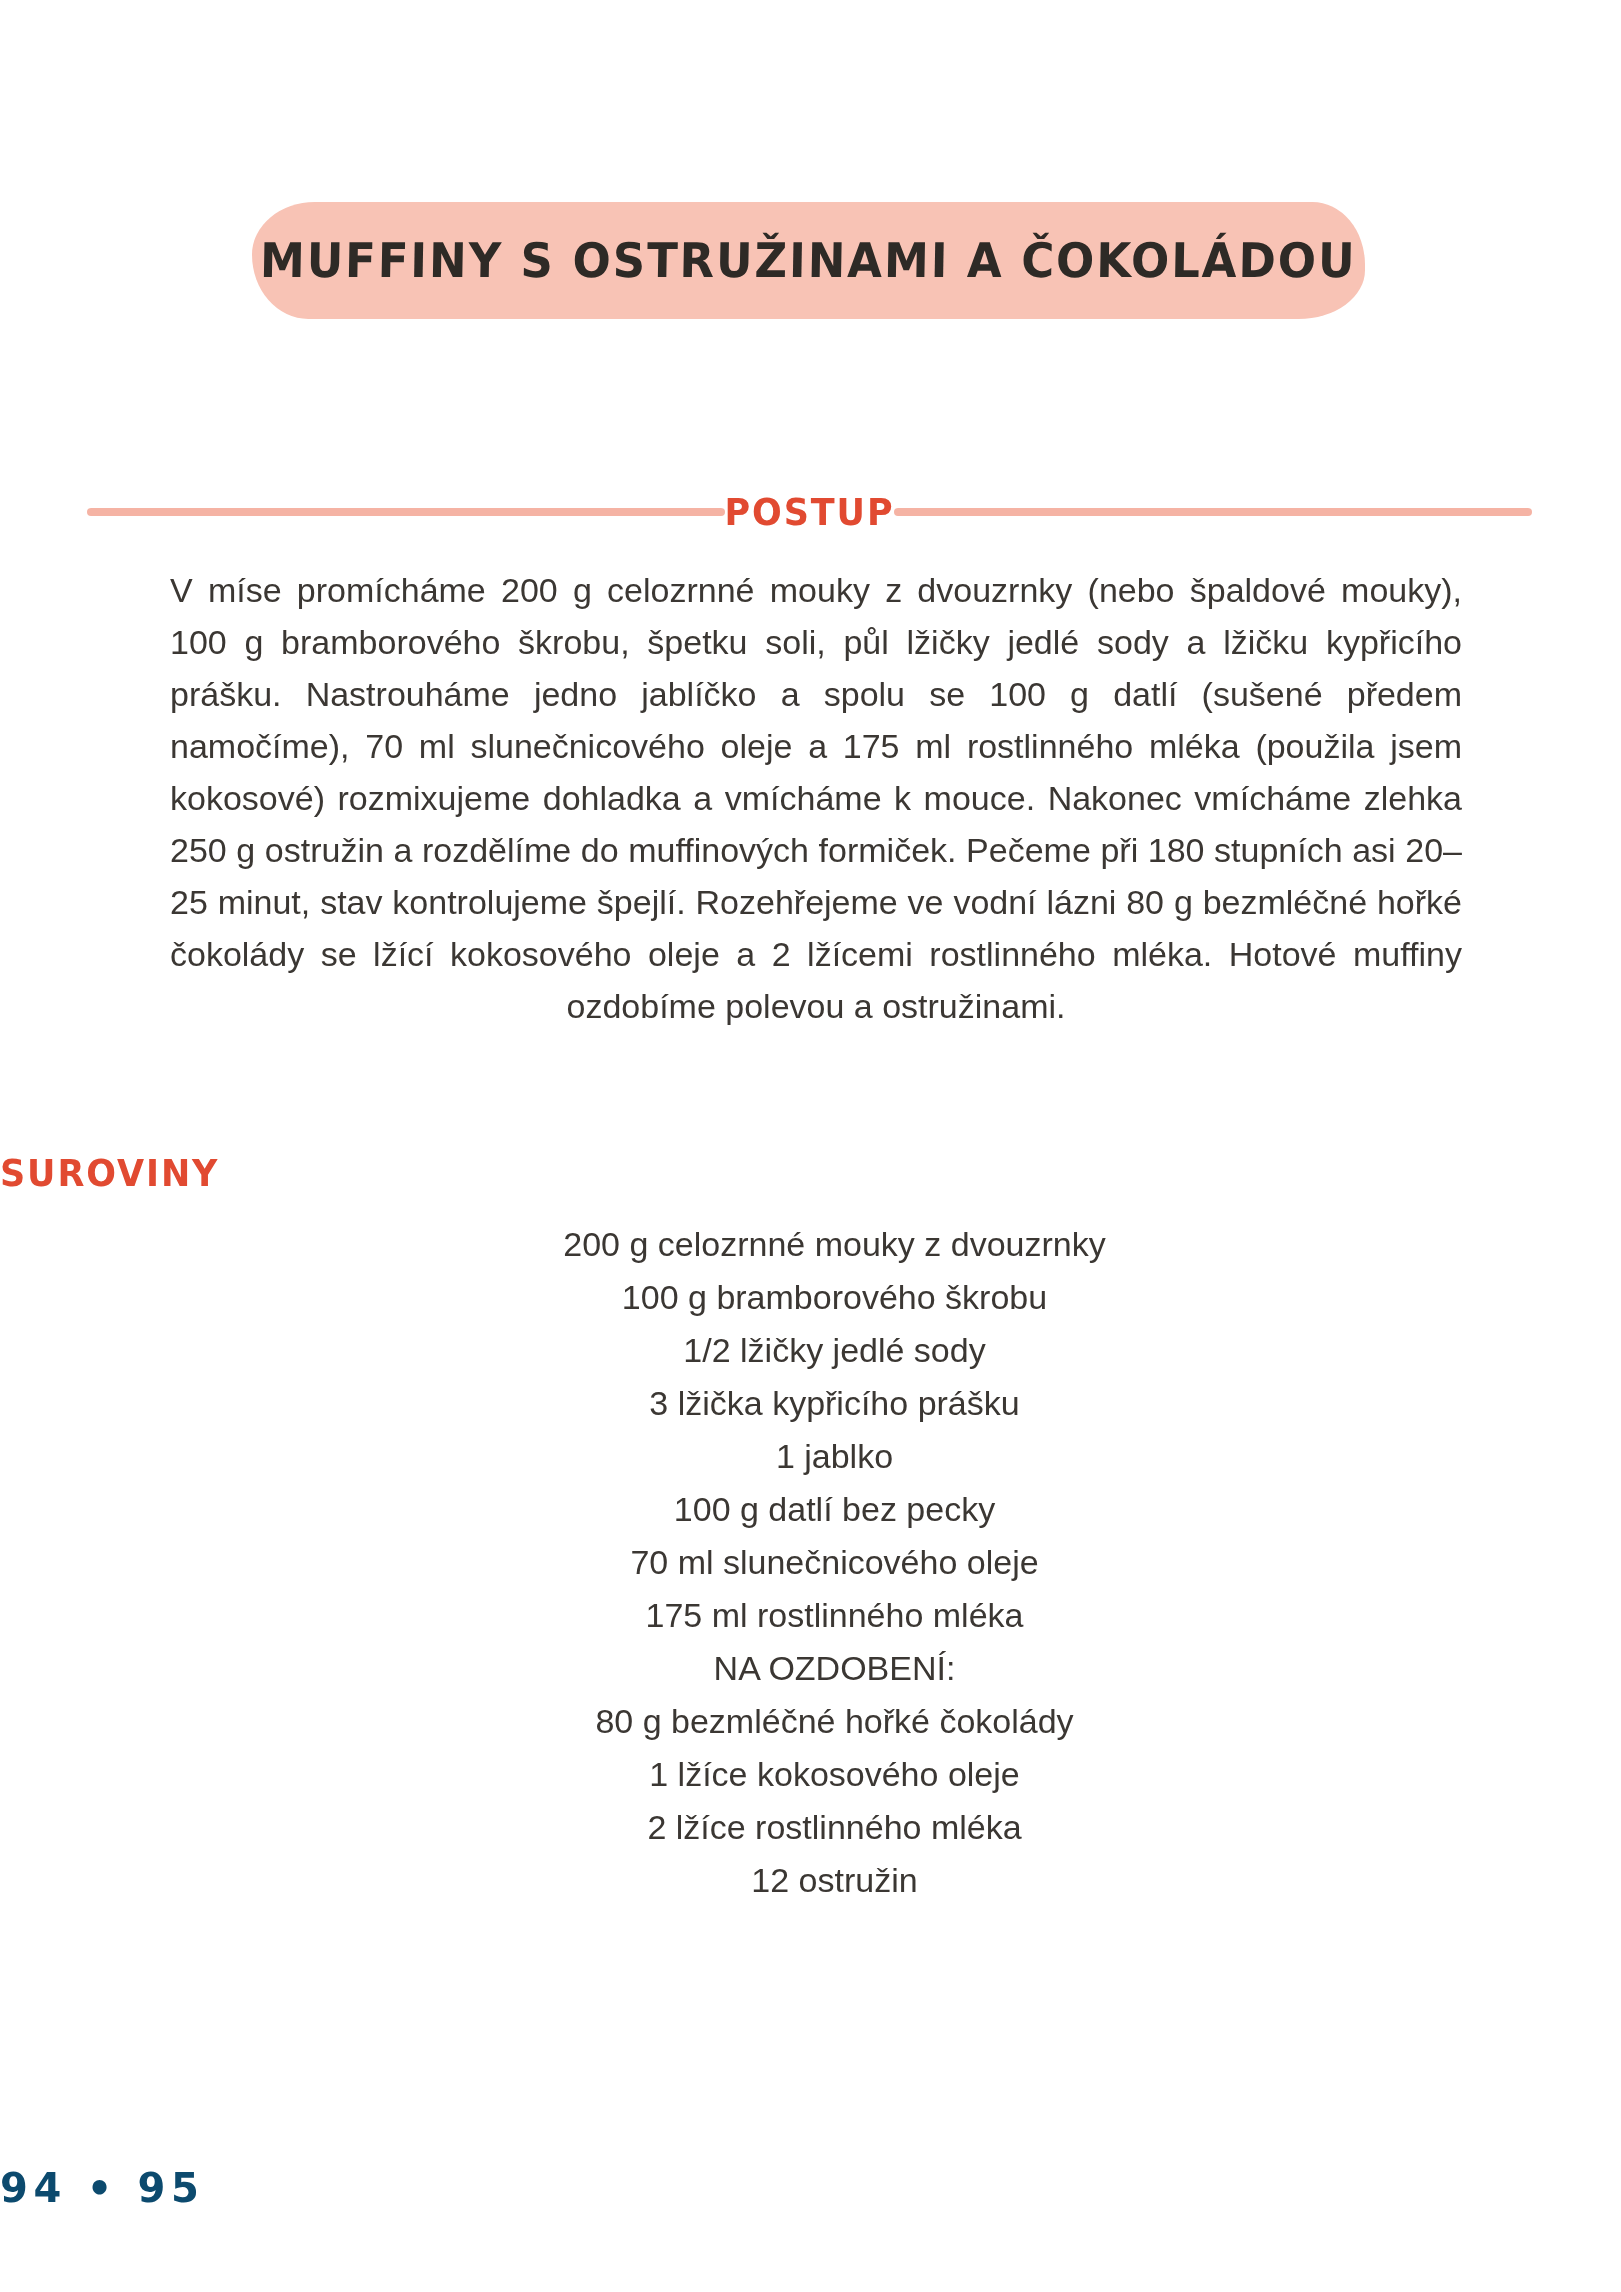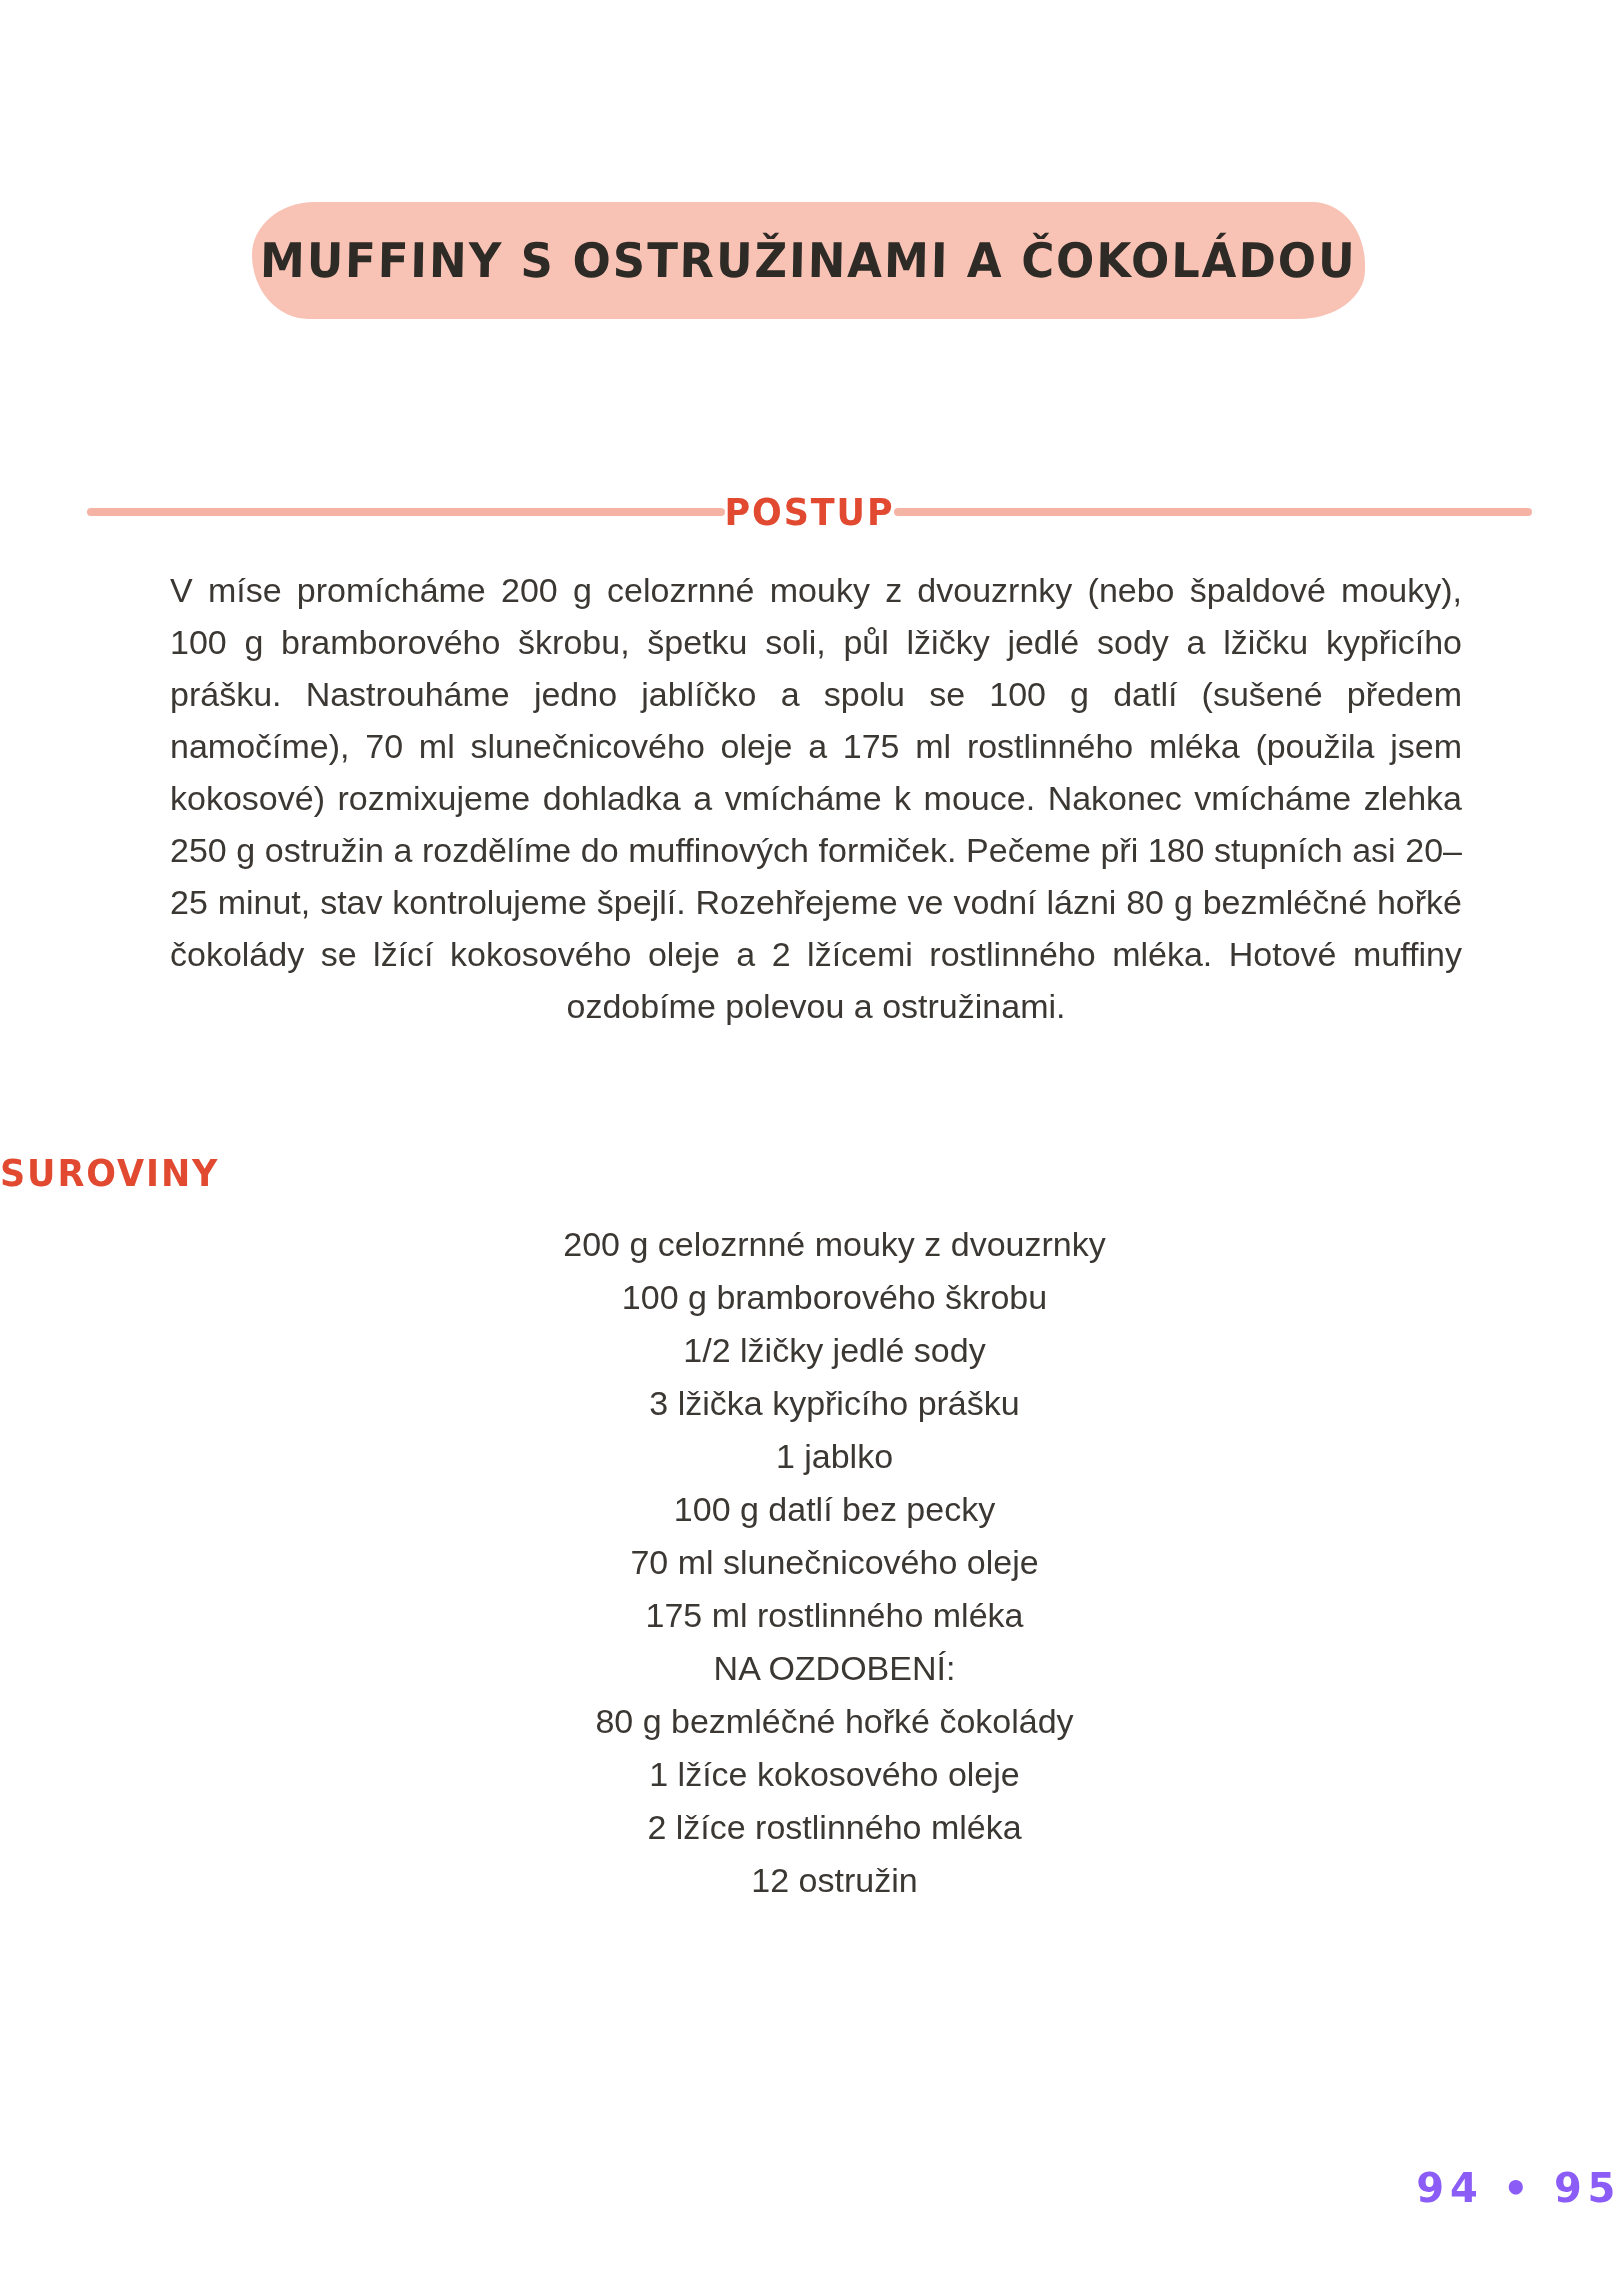--- a/index.html
+++ b/index.html
@@ -103,26 +103,26 @@
     margin-left: 24px;
   }
   .ingredient { margin: 0; }
 
   
   .page-numbers {
     position: absolute;
     top: 2165px;
     left: 0;
     width: 1621px;
-    text-align: right;
+    text-align: left;
     font-family: "DejaVu Sans", sans-serif;
     font-weight: 700;
     font-size: 40px;
     letter-spacing: 5.7px;
-    color: #8b5cf6;
+    color: #0c4a6e;
   }
 </style>
 </head>
 <body>
 
 <main class="page">
 
   <div class="title-blob">
     <h1 class="title">MUFFINY S OSTRUŽINAMI A ČOKOLÁDOU</h1>
   </div>

